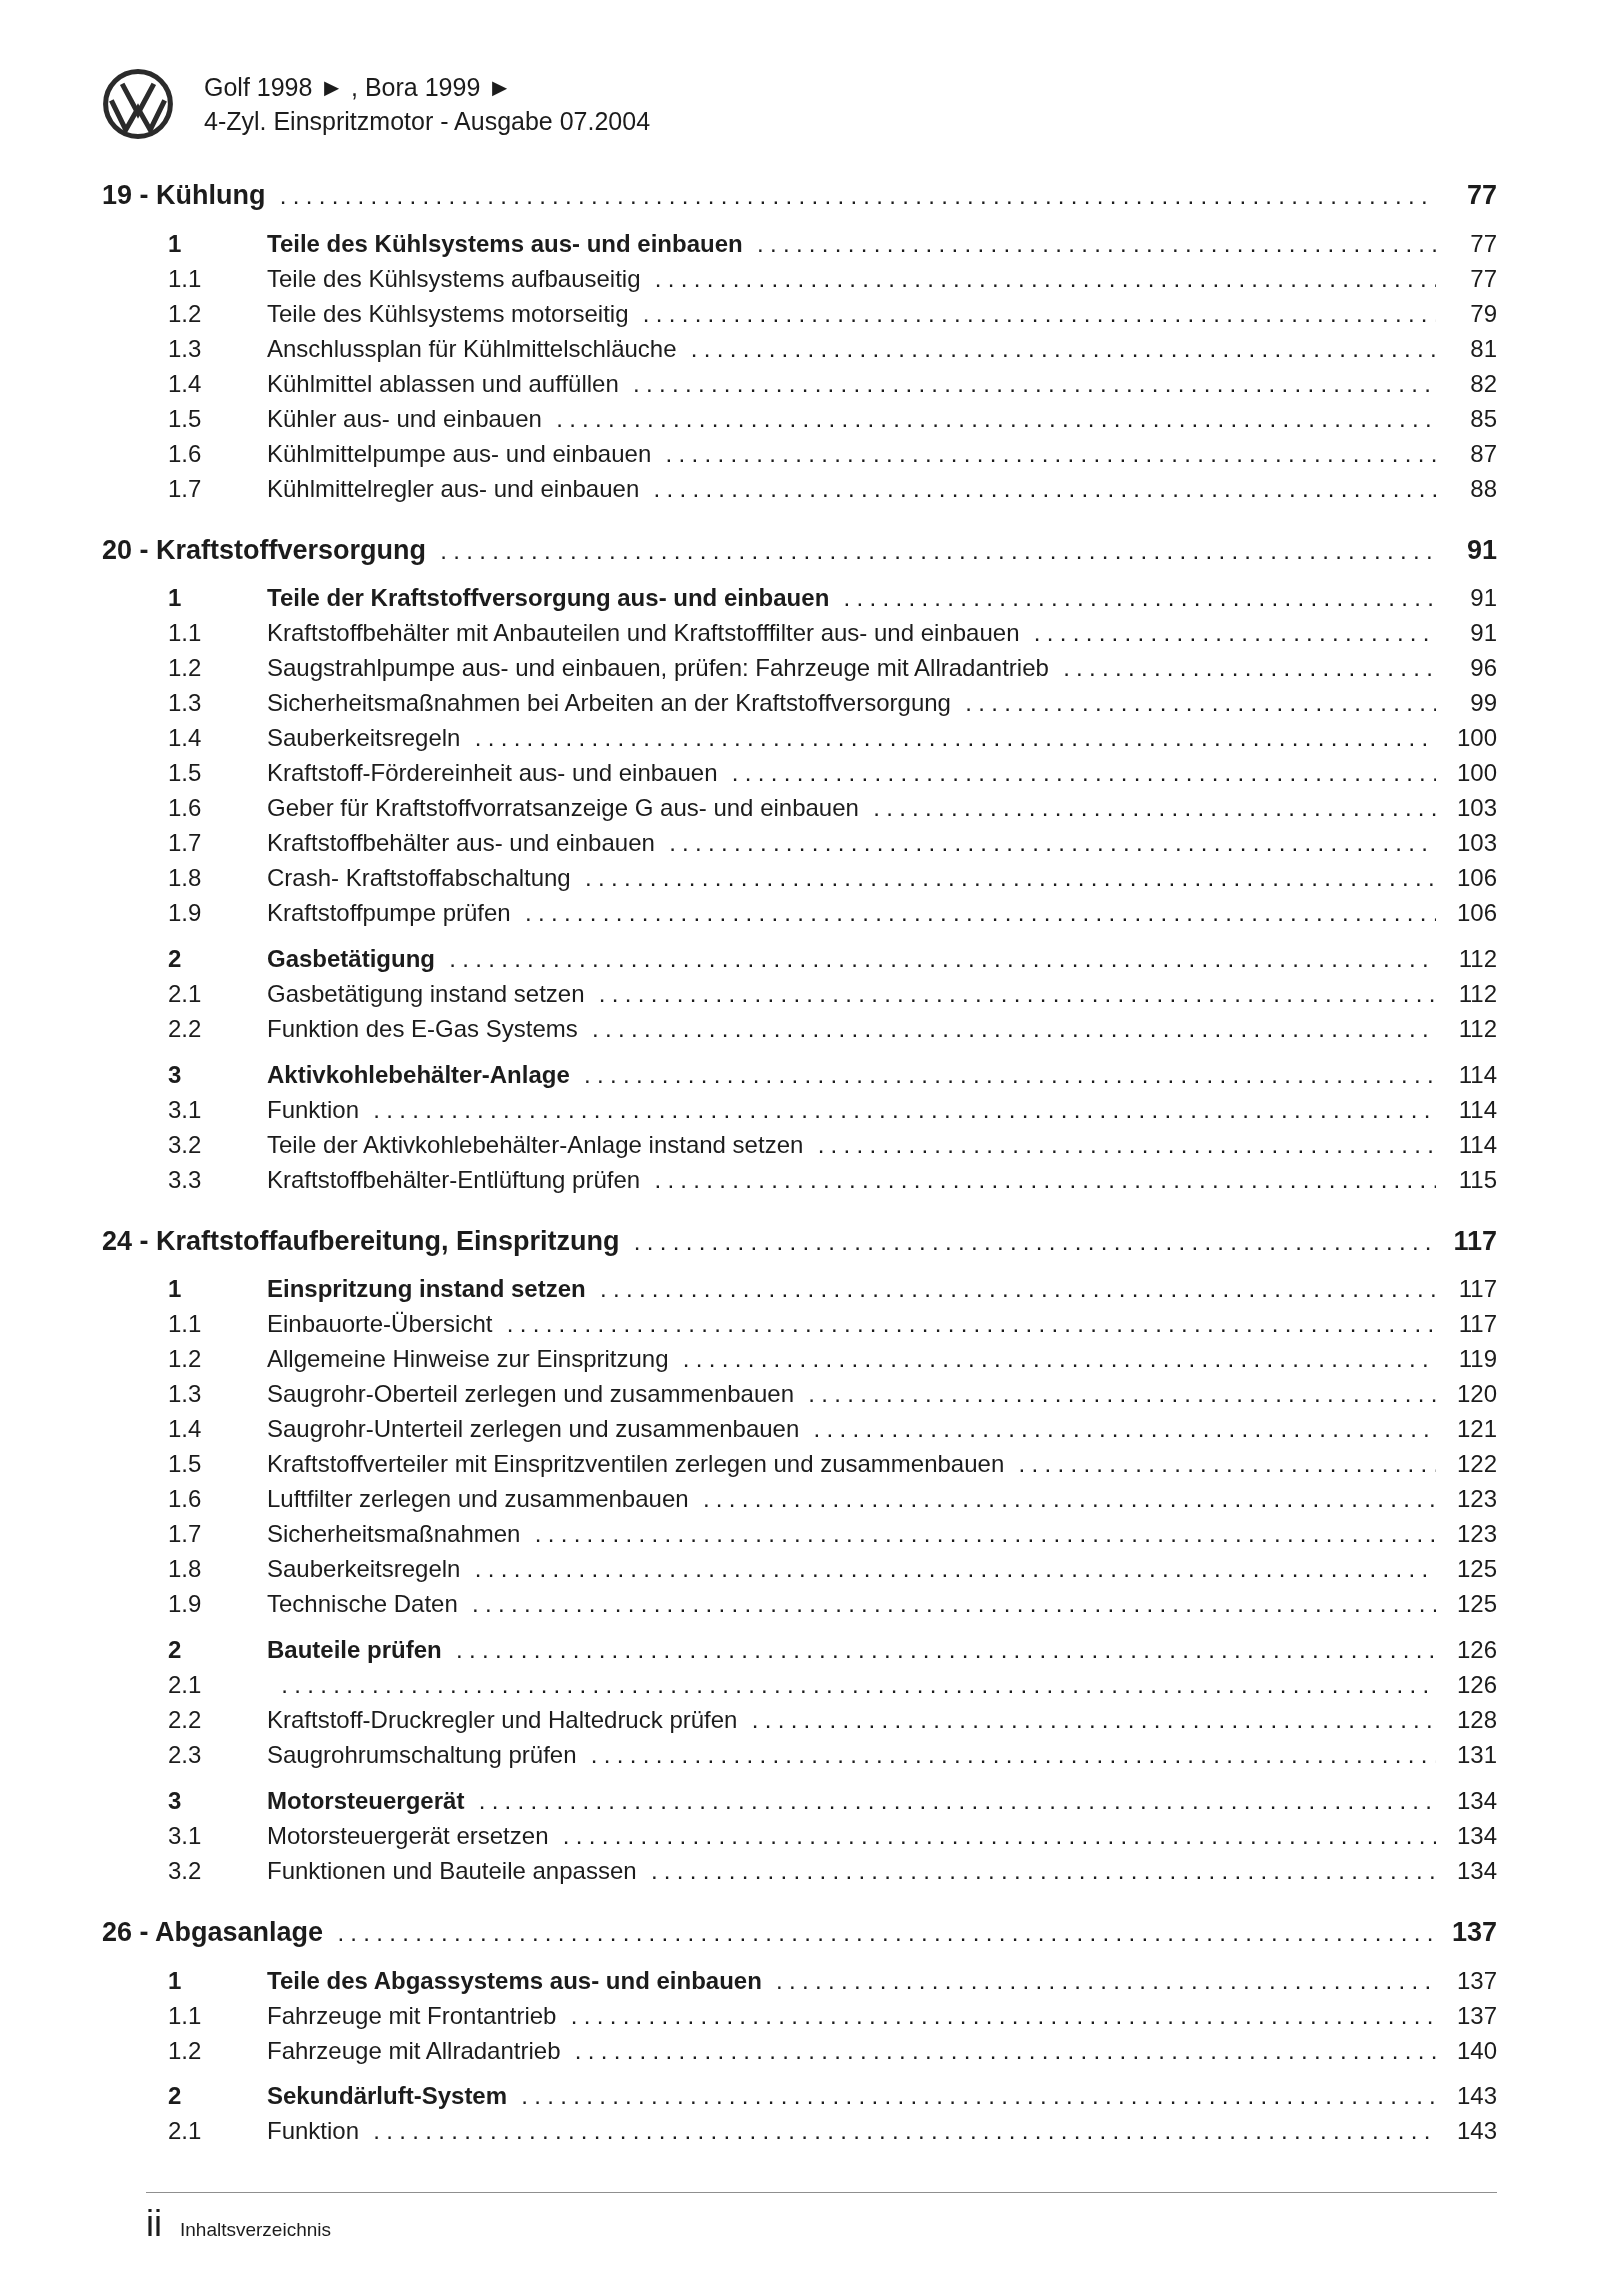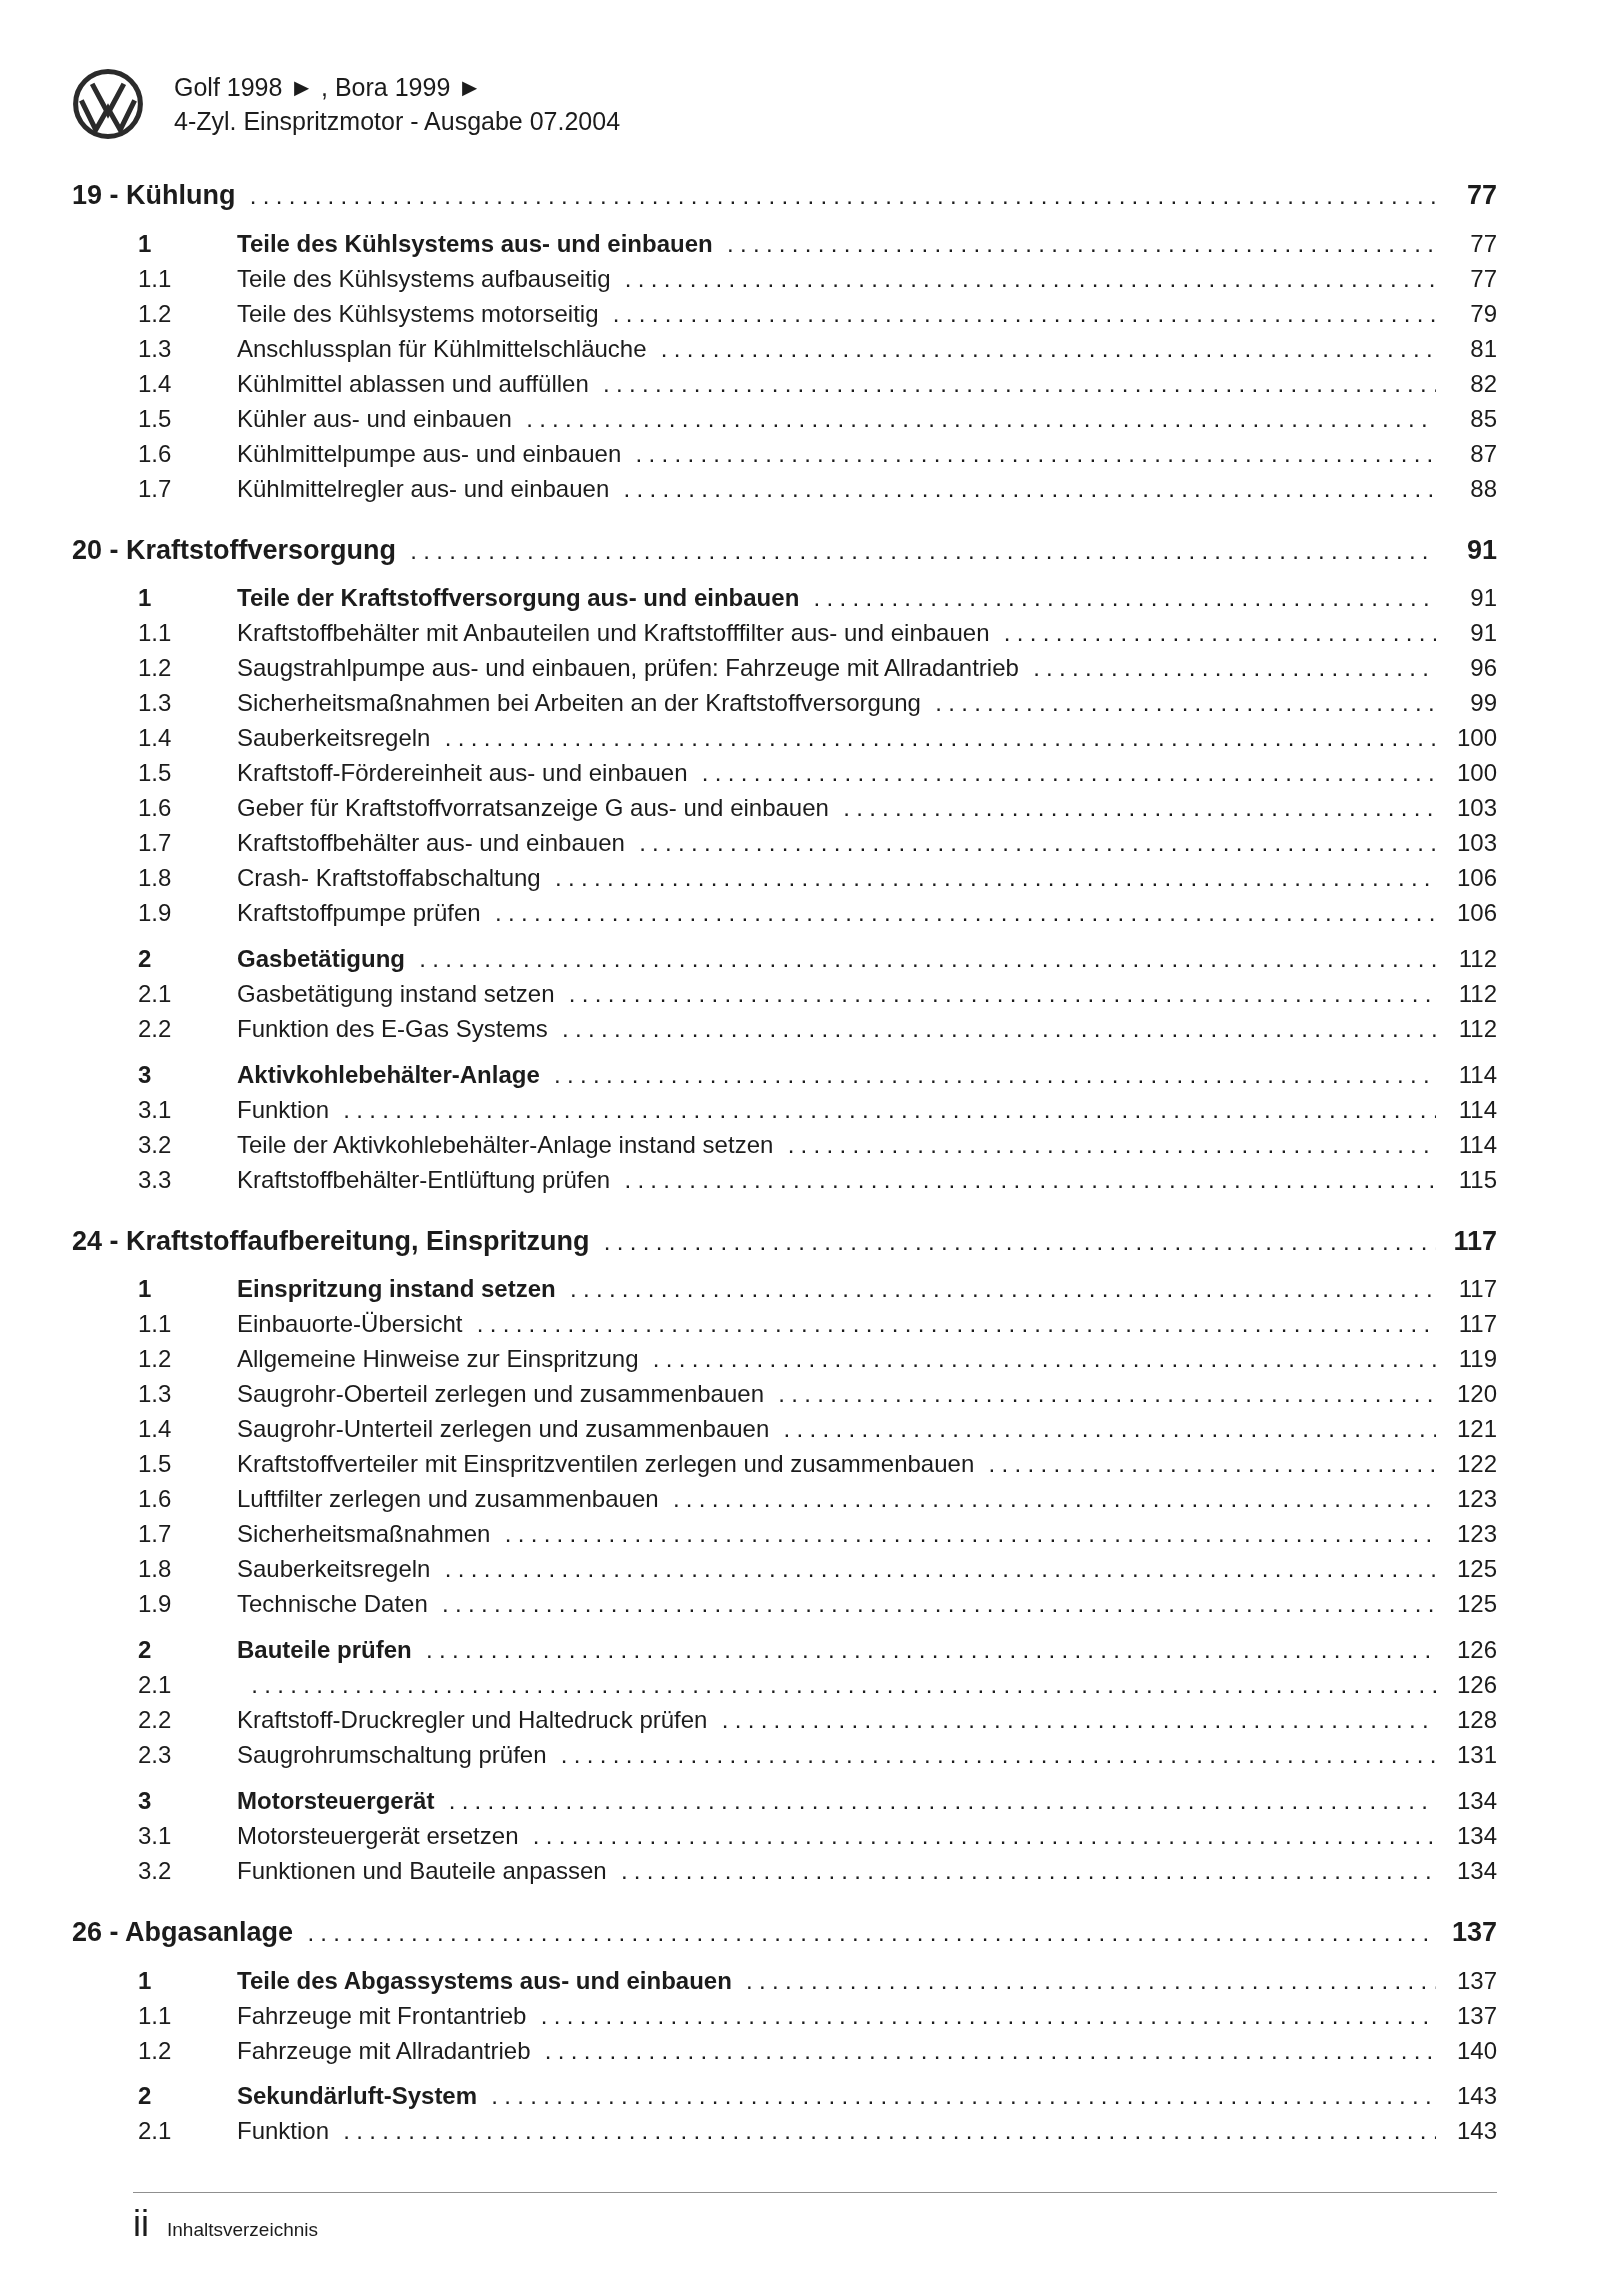--- a/index.html
+++ b/index.html
@@ -3,21 +3,21 @@
 <meta charset="utf-8">
 <style>
   * { margin: 0; padding: 0; box-sizing: border-box; }
   html, body { background: #ffffff; }
   body {
     width: 1620px; height: 2293px; position: relative;
     font-family: "Liberation Sans", sans-serif;
     color: #1c1c1c;
     overflow: hidden;
   }
-  .page { position: absolute; inset: 0; padding: 68px 123px 0 72px; }
+  .page { position: absolute; inset: 0; padding: 68px 123px 0 102px; }
 
   
   .header { display: flex; align-items: center; gap: 30px; }
   .logo { width: 72px; height: 72px; flex: 0 0 auto; }
   .header-text { font-size: 25px; line-height: 34px; color: #1c1c1c; }
 
   
   .toc { margin-top: 36px; }
   .toc-section { margin-top: 25px; }
   .toc-section:first-child { margin-top: 0; }
@@ -32,21 +32,21 @@
   .title { white-space: nowrap; flex: 0 0 auto; }
   .dots {
     flex: 1 1 0; min-width: 0; overflow: hidden; white-space: nowrap;
     letter-spacing: 6.3px; margin: 0 9px 0 14.3px; font-weight: normal;
     font-size: 24px;
   }
   .pg { flex: 0 0 auto; min-width: 52px; text-align: right; }
   .sec-row .pg { font-weight: bold; }
 
   
-  .footer { position: absolute; left: 133px; right: 123px; bottom: 50px; }
+  .footer { position: absolute; left: 146px; right: 123px; bottom: 50px; }
   .footer-rule { border: 0; border-top: 1.8px solid #8f8f8f; margin-bottom: 10.7px; }
   .footer-row { display: flex; align-items: baseline; gap: 18px; }
   .footer-page { font-size: 36px; line-height: 39px; }
   .footer-label { font-size: 19px; text-align: center; }
 </style>
 </head>
 <body>
 
 <div class="page">
 

